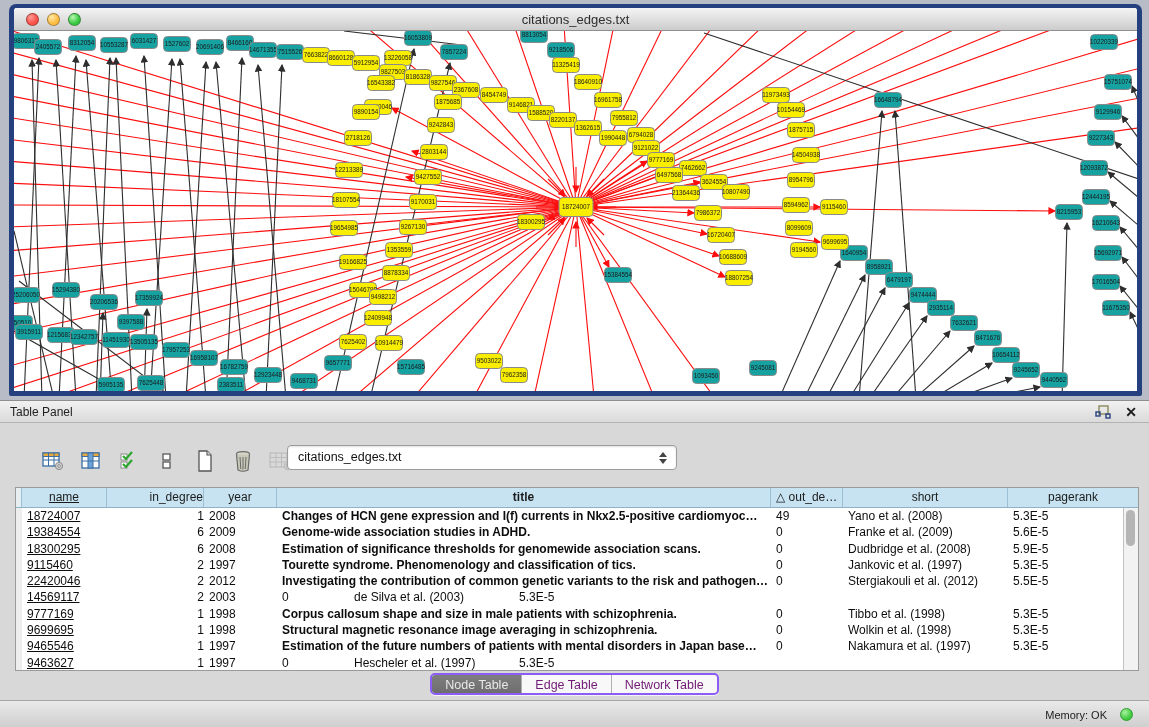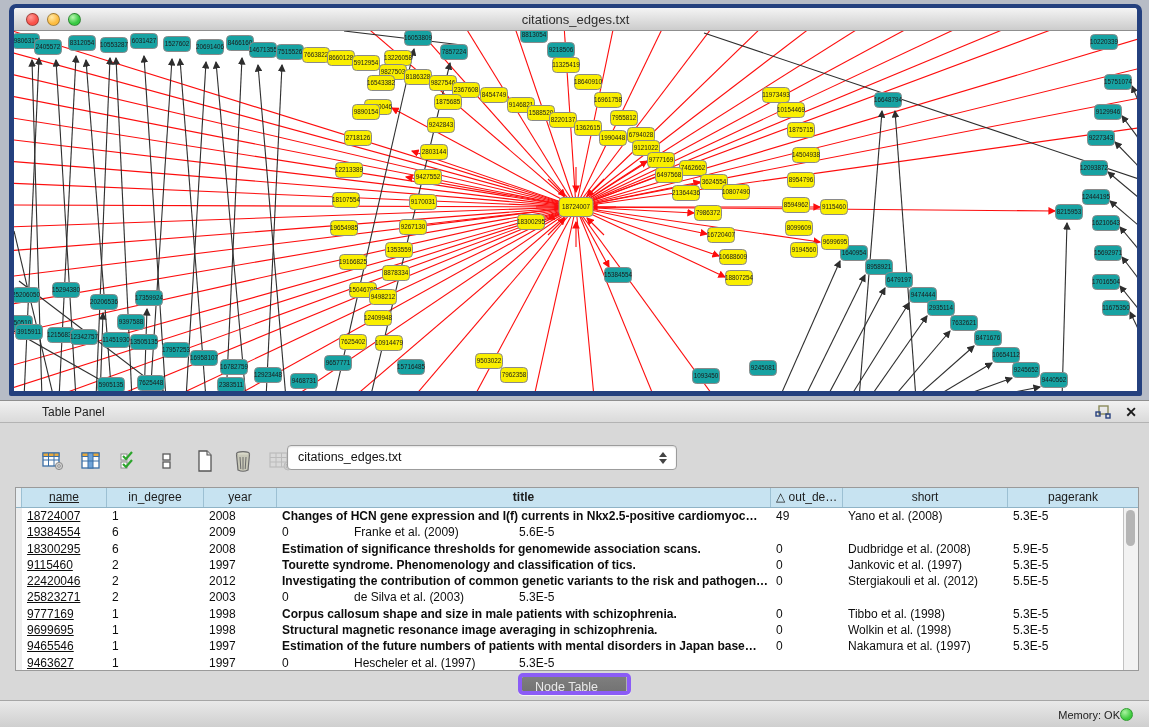--- a/index.html
+++ b/index.html
@@ -18,21 +18,21 @@
   .light.red { background:radial-gradient(circle at 35% 30%, #ff9a96, #f95148 60%); }
   .light.yellow { background:radial-gradient(circle at 35% 30%, #ffe9a8, #fdbc40 60%); }
   .light.green { background:radial-gradient(circle at 35% 30%, #b8f7ae, #38c943 60%); }
   .net-canvas { position:relative; width:1123px; height:360px; background:#fff; }
   .net-canvas svg { position:absolute; left:0; top:0; }
 
   
   .table-panel { position:absolute; left:0; top:400px; width:1149px; height:327px;
     background:#d8d8d8; border-top:1px solid #8f8f8f; }
   .panel-header { height:22px; background:linear-gradient(#f1f1f1,#dadada);
-    border-bottom:1px solid #b3b3b3; position:relative;padding-left:32px; }
+    border-bottom:1px solid #b3b3b3; position:relative; }
   .panel-header .ptitle { font-size:12px; line-height:22px; padding-left:10px; color:#222; }
   .panel-header .hdr-icons { position:absolute; right:12px; top:2px; display:flex; gap:14px; align-items:center; }
   .float-btn svg { display:block; }
   .close-btn { font-size:14px; font-weight:bold; color:#1a1a1a; line-height:18px; cursor:default; }
 
   .toolbar { position:absolute; left:40px; top:44px; height:32px; display:flex; align-items:center; gap:12px; }
   .tbtn { width:26px; height:26px; display:flex; align-items:center; justify-content:center; }
   .tbtn.disabled { opacity:.45; }
   .fx { font-size:14px; font-style:italic; font-family:"Liberation Serif",serif; color:#222; font-weight:bold; }
   .fx small { font-size:9px; }
@@ -44,40 +44,40 @@
   .combo .stepper i { width:0; height:0; border-left:4px solid transparent; border-right:4px solid transparent; }
   .combo .stepper .up { border-bottom:5px solid #444; }
   .combo .stepper .down { border-top:5px solid #444; }
 
   .table-wrap { position:absolute; left:15px; top:86px; width:1124px; height:184px;
     background:#fff; border:1px solid #9a9a9a; overflow:hidden; }
   .thead { display:flex; height:20px; background:#c7e3f1; border-bottom:1px solid #8fb3c6; }
   .th { font-size:12px; color:#1c1c1c; text-align:center; line-height:19px;
     border-right:1px solid #9cc0d3; overflow:hidden; white-space:nowrap; }
   .th.left { text-align:left; padding-left:5px; }
-  .c0{width:6px;background:#e7eef2;} .c1{width:85px;text-decoration:underline;} .c2{width:97px;} .c3{width:73px;}
+  .c0{width:6px;background:#e7eef2;} .c1{width:85px;text-decoration:underline;} .c2{width:97px;text-align:right;} .c3{width:73px;}
   .c4{width:494px;font-weight:bold;} .c5{width:72px;} .c6{width:165px;} .c7{flex:1;border-right:none;}
   .tbody { position:absolute; left:0; top:20px; right:15px; bottom:0; }
   .tr { display:flex; height:16.3px; }
   .td { font-size:12px; color:#0d0d0d; line-height:16.3px; white-space:nowrap; overflow:hidden; padding-left:5px; }
   .td.c0 { padding-left:0; background:#eee; }
   .vscroll { position:absolute; right:0; top:20px; bottom:0; width:15px; background:#f2f2f2;
     border-left:1px solid #c2c2c2; }
   .vthumb { position:absolute; left:2px; top:2px; width:9px; height:36px; background:#b5b5b5; border-radius:5px; }
 
   .tabsbar { position:absolute; left:0; right:0; top:272px; height:26px; display:flex; justify-content:center; }
-  .segmented { display:inline-flex; height:22px; border:4px solid #8b5cf6; border-radius:5px;
-    overflow:hidden; background:#f8f8f8; box-shadow:0 1px 0 rgba(255,255,255,.7);flex-direction:column; }
+  .segmented { display:inline-flex; height:22px; border:2px solid #8b5cf6; border-radius:5px;
+    overflow:hidden; background:#f8f8f8; box-shadow:0 1px 0 rgba(255,255,255,.7); }
   .seg { font-size:12.5px; line-height:21px; padding:0 13px; color:#701a75; border-right:1px solid #b0b0b0; }
   .seg:last-child { border-right:none; }
   .seg.sel { background:linear-gradient(#7e7e7e,#6e6e6e); color:#e9e9e9; }
 
   .statusbar { position:absolute; left:0; bottom:0; width:100%; height:27px;
     background:linear-gradient(#e9e9e9,#cfcfcf); border-top:1px solid #a6a6a6; }
-  .mem { position:absolute; right:16px; top:0; height:27px; display:flex; align-items:center; gap:0; }
+  .mem { position:absolute; right:16px; top:0; height:27px; display:flex; align-items:center; gap:13px; }
   .mem span { font-size:11px; color:#222; }
   .memdot { width:13px; height:13px; border-radius:50%;
     background:radial-gradient(circle at 35% 30%, #a9f2a0, #3dc93d 65%); border:1px solid #2f9e2f; }
 </style>
 </head>
 <body>
 
 <div class="net-window">
   <div class="titlebar">
     <div class="lights">
@@ -577,20 +577,21 @@
           <div class="td c4">Changes of HCN gene expression and I(f) currents in Nkx2.5-positive cardiomyoc…</div>
           <div class="td c5">49</div>
           <div class="td c6">Yano et al. (2008)</div>
           <div class="td c7">5.3E-5</div>
         </div>
         <div class="tr">
           <div class="td c0"></div>
           <div class="td c1">19384554</div>
           <div class="td c2">6</div>
           <div class="td c3">2009</div>
+          <div class="td c4">Genome-wide association studies in ADHD.</div>
           <div class="td c5">0</div>
           <div class="td c6">Franke et al. (2009)</div>
           <div class="td c7">5.6E-5</div>
         </div>
         <div class="tr">
           <div class="td c0"></div>
           <div class="td c1">18300295</div>
           <div class="td c2">6</div>
           <div class="td c3">2008</div>
           <div class="td c4">Estimation of significance thresholds for genomewide association scans.</div>
@@ -613,21 +614,21 @@
           <div class="td c1">22420046</div>
           <div class="td c2">2</div>
           <div class="td c3">2012</div>
           <div class="td c4">Investigating the contribution of common genetic variants to the risk and pathogen…</div>
           <div class="td c5">0</div>
           <div class="td c6">Stergiakouli et al. (2012)</div>
           <div class="td c7">5.5E-5</div>
         </div>
         <div class="tr">
           <div class="td c0"></div>
-          <div class="td c1">25823271</div>
+          <div class="td c1">14569117</div>
           <div class="td c2">2</div>
           <div class="td c3">2003</div>
           <div class="td c5">0</div>
           <div class="td c6">de Silva et al. (2003)</div>
           <div class="td c7">5.3E-5</div>
         </div>
         <div class="tr">
           <div class="td c0"></div>
           <div class="td c1">9777169</div>
           <div class="td c2">1</div>

